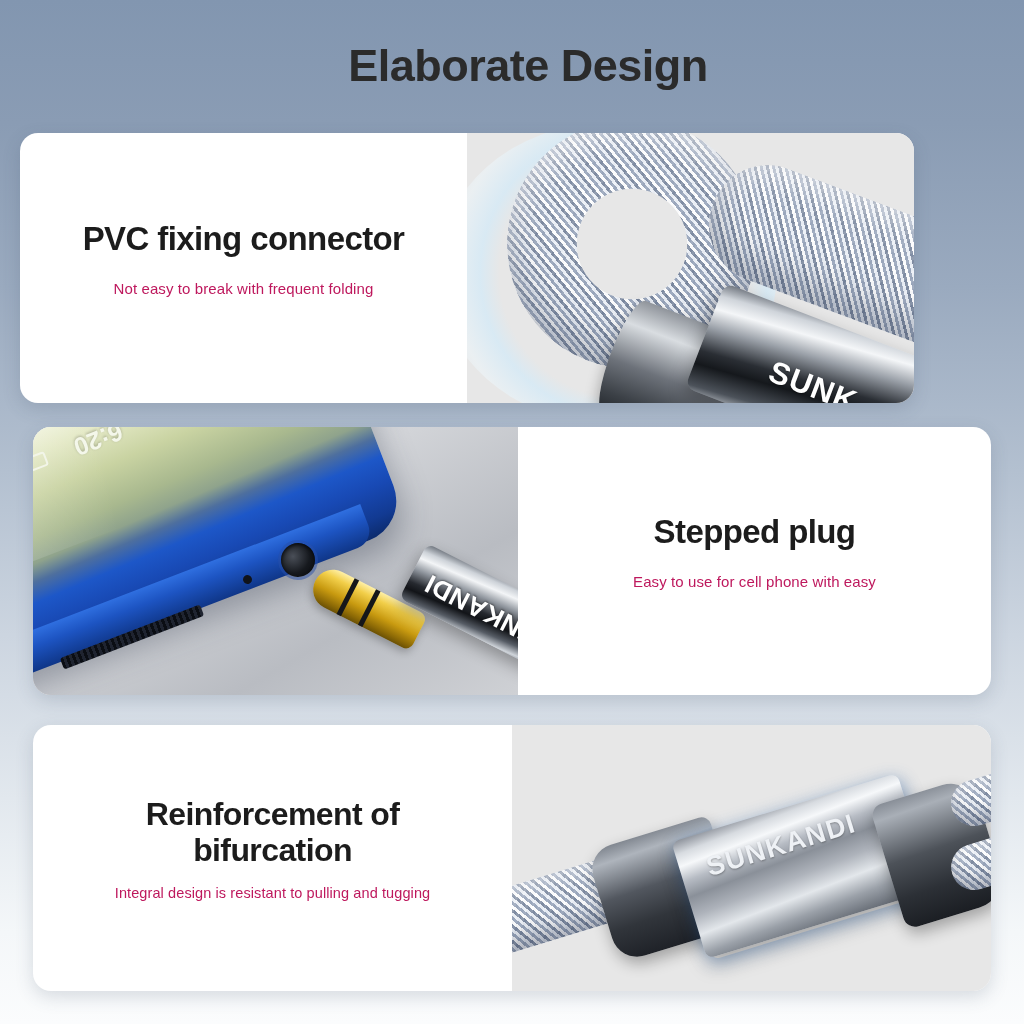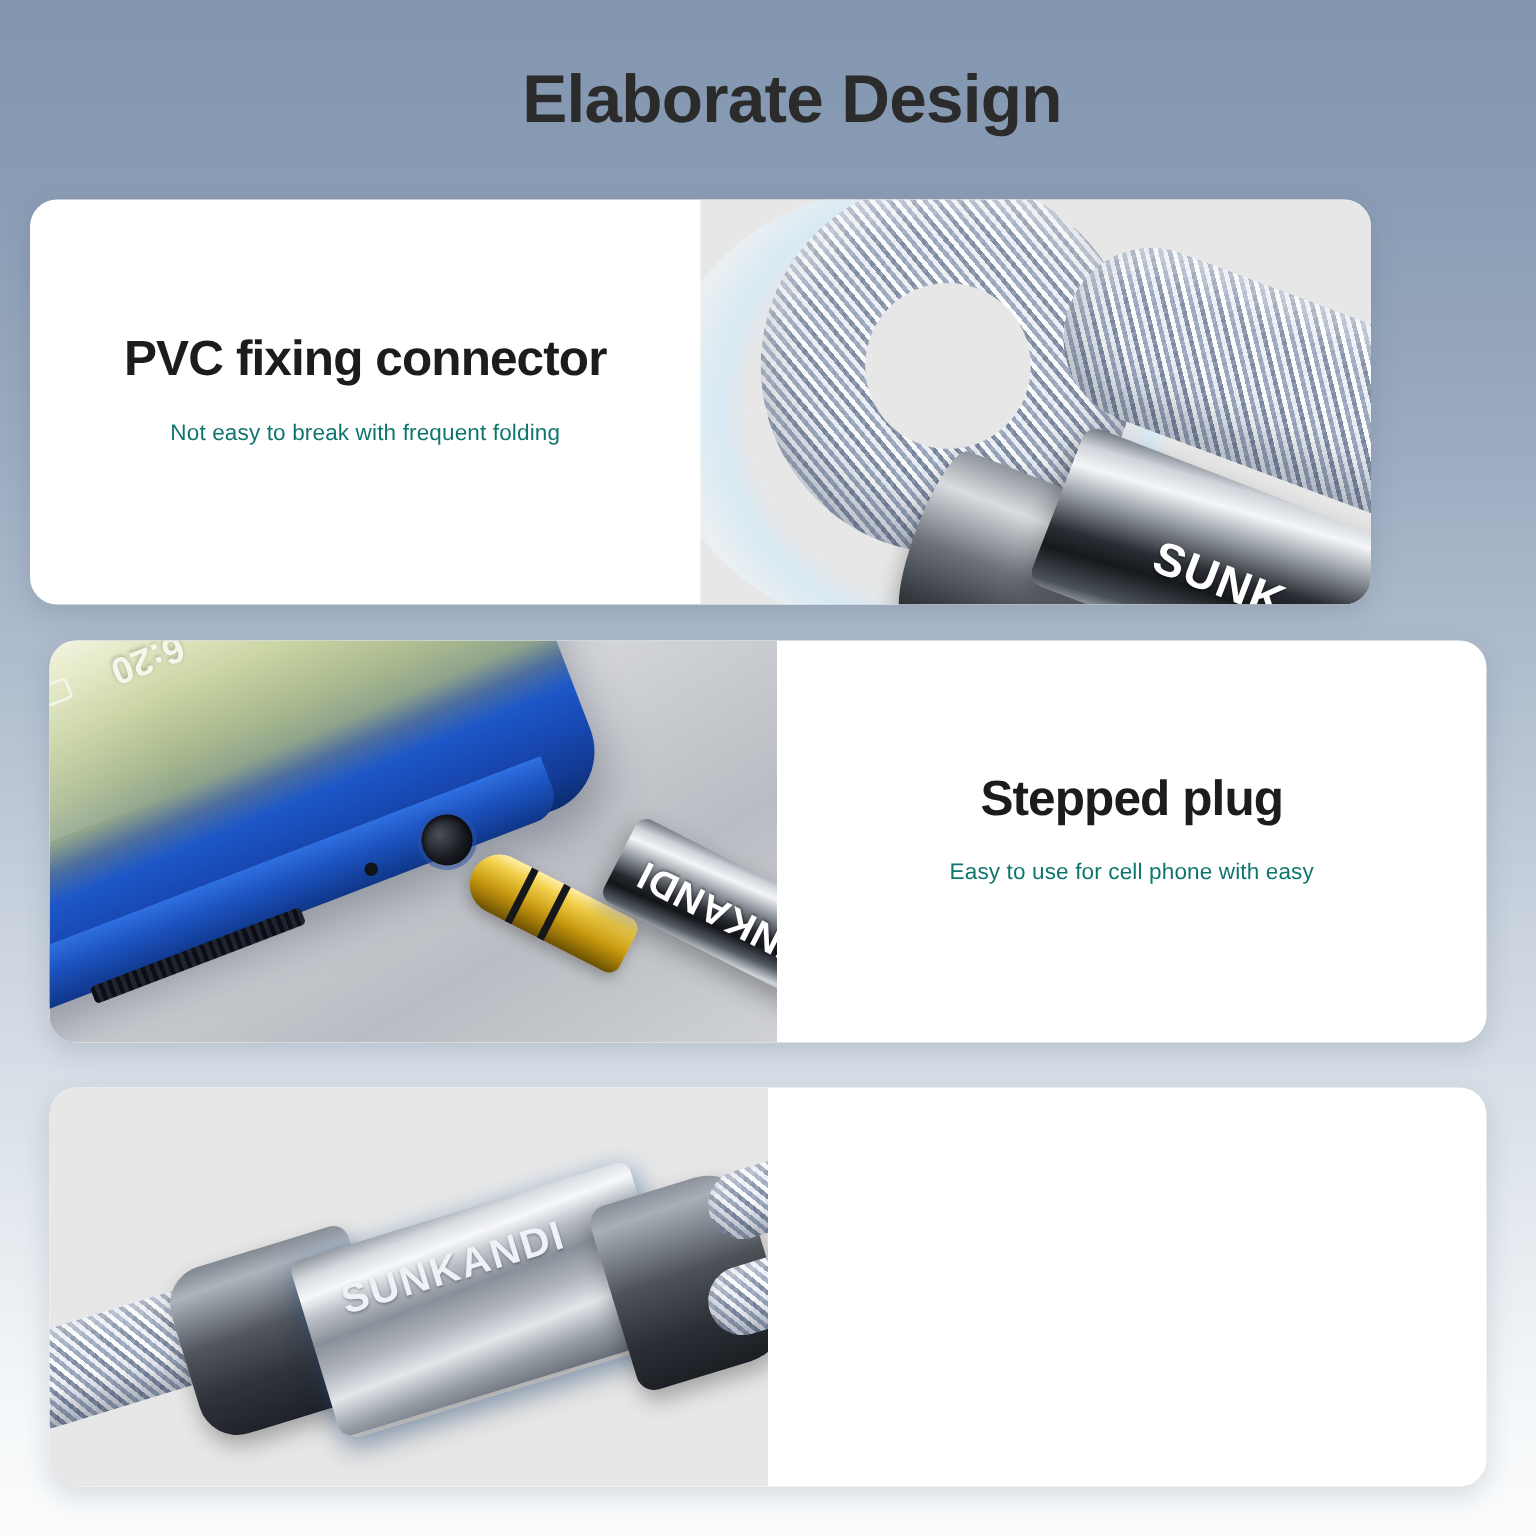--- a/index.html
+++ b/index.html
@@ -45,21 +45,21 @@
     display:flex; flex-direction:column;
     align-items:center; justify-content:center;
     padding-bottom:18px;
   }
   .card-heading {
     font-size:33px; font-weight:bold; color:#1c1c1c;
     line-height:1.12; text-align:center; letter-spacing:-0.6px;
   }
   .card-sub {
     margin-top:22px;
-    font-size:15px; color:#0f766e; text-align:right;
+    font-size:15px; color:#be185d; text-align:right;
     letter-spacing:0.1px;
   }
   #card-3 .card-heading { font-size:32px; }
   #card-3 .card-sub { margin-top:16px; font-size:14.5px; }
 
   .img-pane { position:relative; overflow:hidden; background:#e8e8e8; }
 
   
   #card-1 .text-pane { width:479px; }
   #card-1 .img-pane  { width:479px; background:#e7e7e7; }
@@ -324,20 +324,27 @@
 
   <div class="text-pane">
     <div class="card-heading">Stepped plug</div>
     <div class="card-sub">Easy to use for cell phone with easy</div>
   </div>
 
 </div>
 
 <div class="card" id="card-3">
 
+  <div class="text-pane">
+    <div class="card-heading">
+      <span>Reinforcement of</span><br>
+      <span>bifurcation</span>
+    </div>
+    <div class="card-sub">Integral design is resistant to pulling and tugging</div>
+  </div>
 
   <div class="img-pane">
     <div class="braid c3-cable-in"></div>
     <div class="c3-boot-l"></div>
     <div class="c3-blueglow"></div>
     <div class="c3-barrel"></div>
     <div class="c3-brand">SUNKANDI</div>
     <div class="c3-boot-r"></div>
     <div class="braid c3-out-a"></div>
     <div class="braid c3-out-b"></div>

